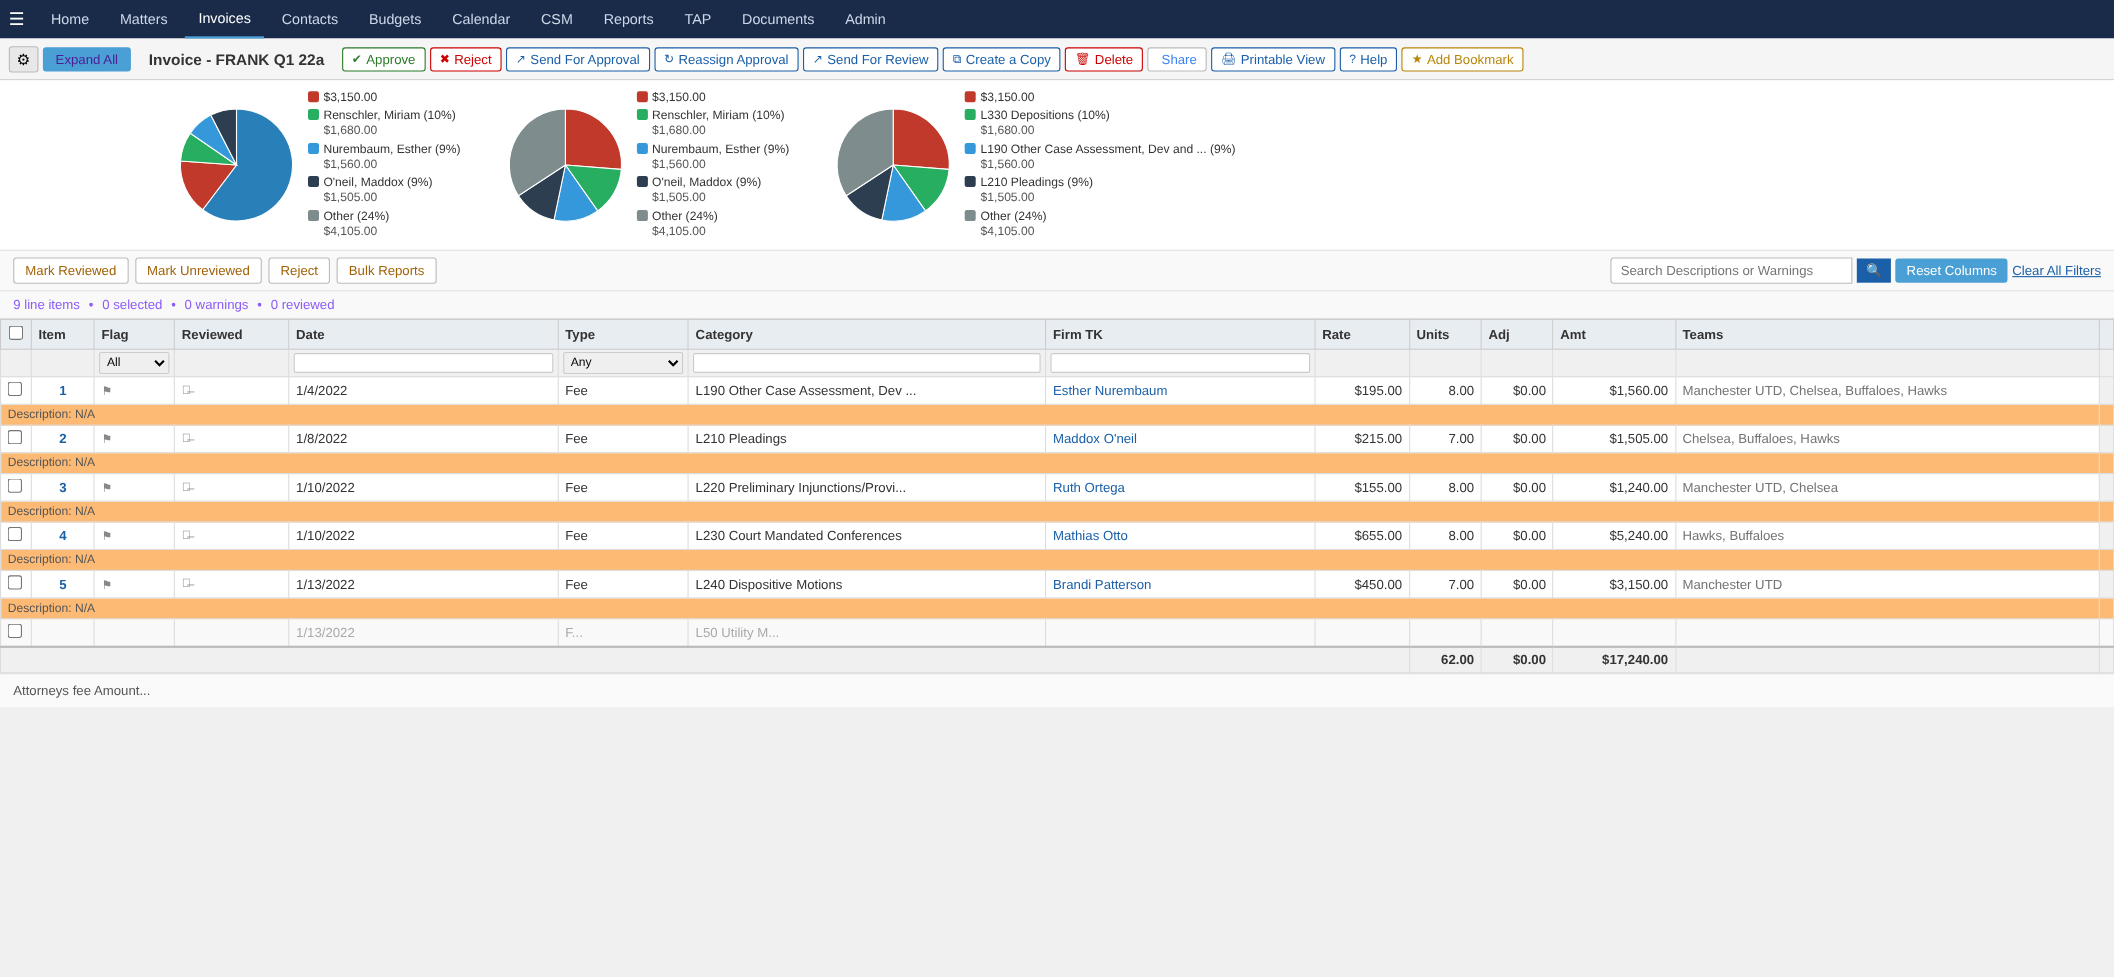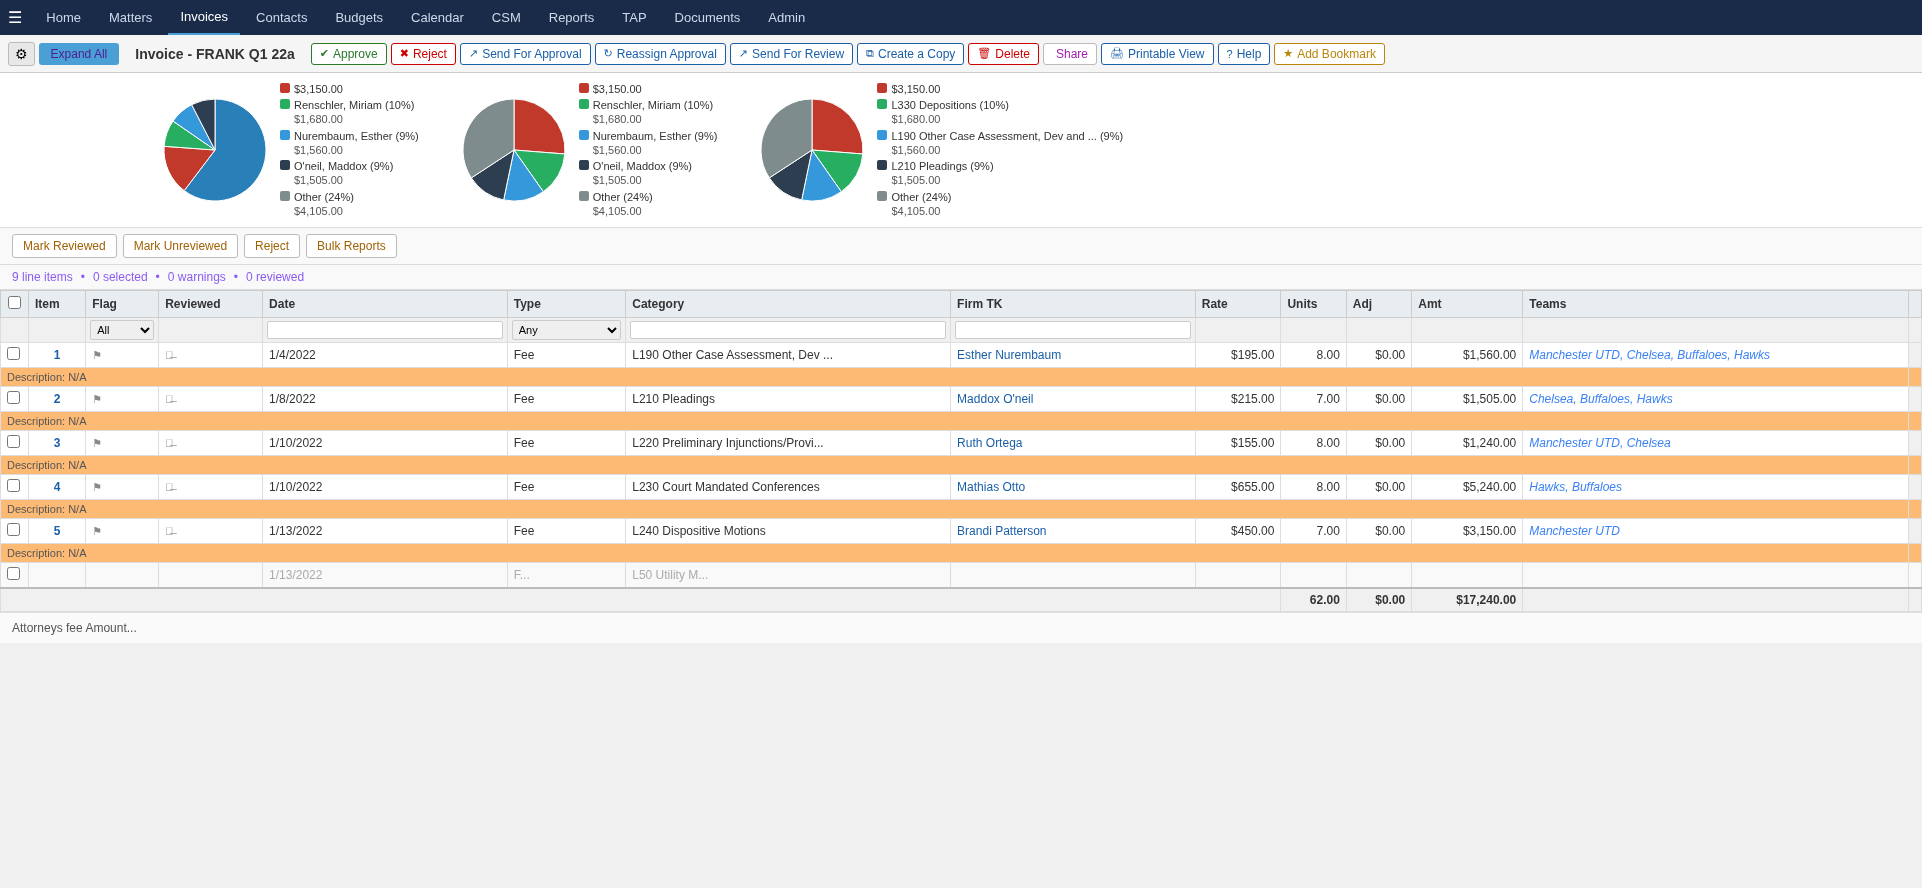--- a/index.html
+++ b/index.html
@@ -68,21 +68,21 @@
     .toolbar-action-btn {
       display: flex;
       align-items: center;
       gap: 4px;
       background: #fff;
       border: 1px solid #bbb;
       border-radius: 3px;
       padding: 3px 8px;
       cursor: pointer;
       font-size: 12px;
-      color: #a21caf;
+      color: #3b82f6;
     }
     .toolbar-action-btn .icon { font-size: 11px; }
     .toolbar-action-btn.green { color: #2a7a2a; border-color: #2a7a2a; }
     .toolbar-action-btn.red { color: #c00; border-color: #c00; }
     .toolbar-action-btn.blue { color: #1a5fa8; border-color: #1a5fa8; }
     .toolbar-action-btn.gold { color: #b8860b; border-color: #b8860b; }
 
     
     .charts-area {
       background: #fff;
@@ -224,21 +224,21 @@
       font-size: 11px;
       padding: 3px 6px;
     }
     .row-number {
       color: #1a5fa8;
       font-weight: bold;
       text-align: center;
       cursor: pointer;
     }
     .firm-tk { color: #1a5fa8; cursor: pointer; }
-    .team-link { color: #3b82f6; cursor: pointer; font-style: italic; }
+    .team-link { color: #737373; cursor: pointer; }
     .amount { text-align: right; }
     .units { text-align: right; }
     .filter-row td {
       padding: 2px 4px;
       background: #f0f0f0;
     }
     .filter-input {
       width: 100%;
       border: 1px solid #ccc;
       padding: 2px 4px;
@@ -404,20 +404,26 @@
         </div>
       </div>
     </div>
   </div>
 
 <div class="bulk-actions">
   <button class="bulk-btn">Mark Reviewed</button>
   <button class="bulk-btn">Mark Unreviewed</button>
   <button class="bulk-btn">Reject</button>
   <button class="bulk-btn">Bulk Reports</button>
+  <div class="search-box">
+    <input class="search-input" type="text" placeholder="Search Descriptions or Warnings" style="">
+    <button class="search-btn">🔍</button>
+    <button class="reset-btn">Reset Columns</button>
+    <button class="clear-btn">Clear All Filters</button>
+  </div>
 </div>
 
 <div class="line-items-header">
   <span>9 line items</span>
   <span>•</span>
   <span>0 selected</span>
   <span>•</span>
   <span>0 warnings</span>
   <span>•</span>
   <span>0 reviewed</span>

